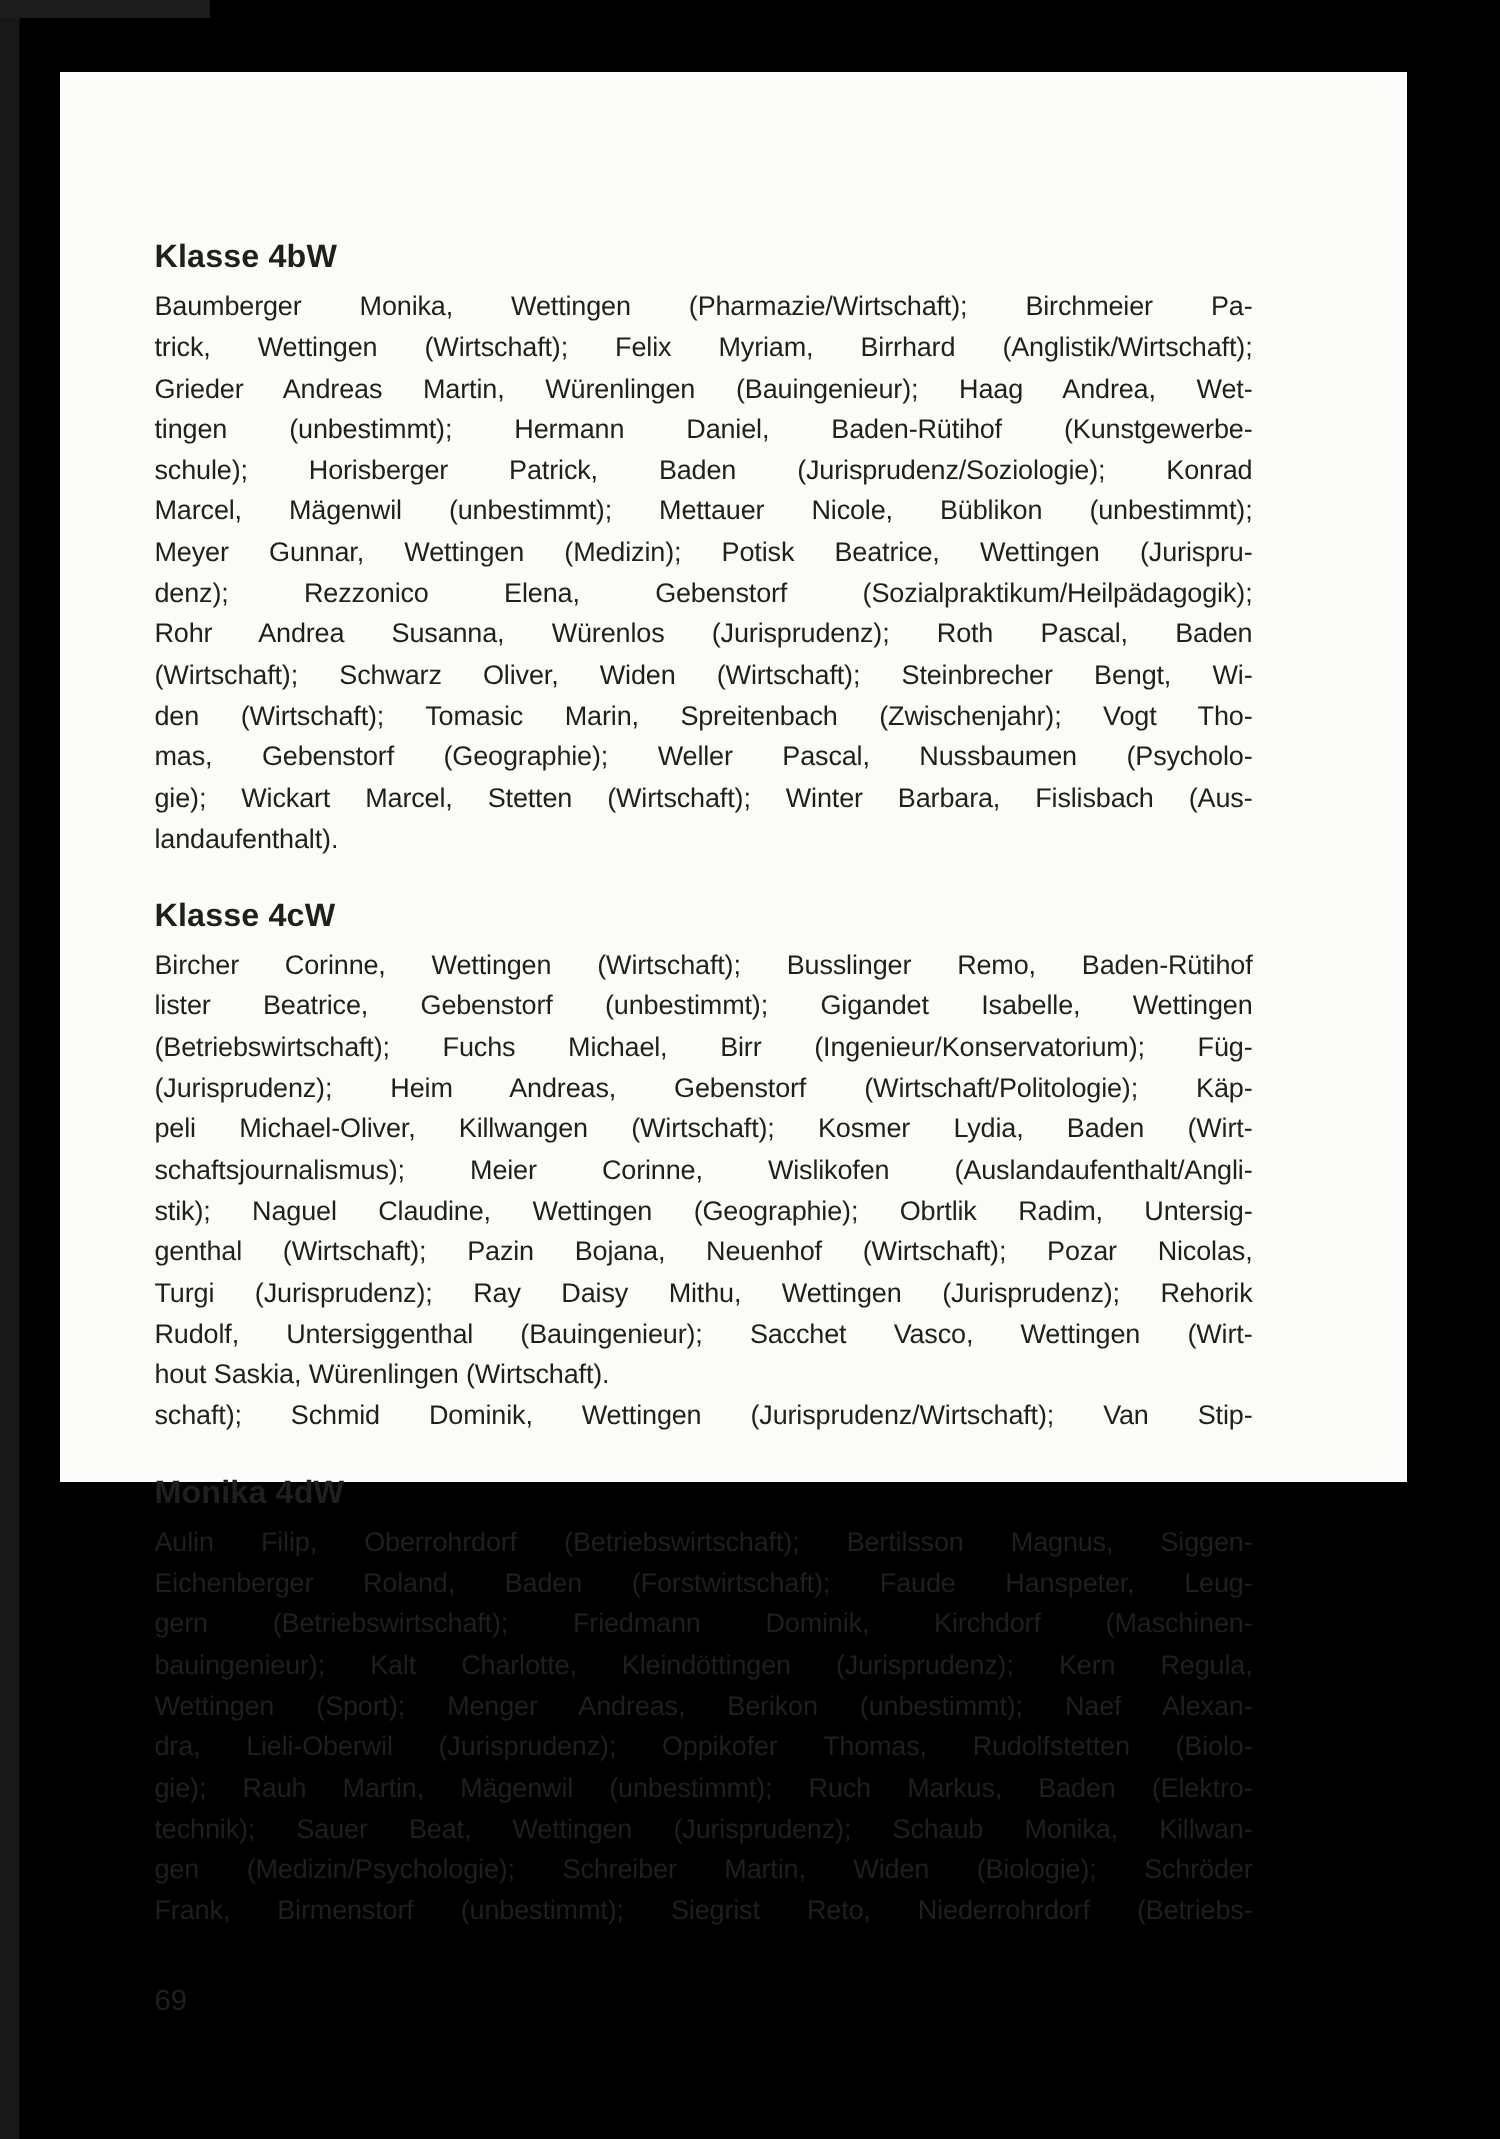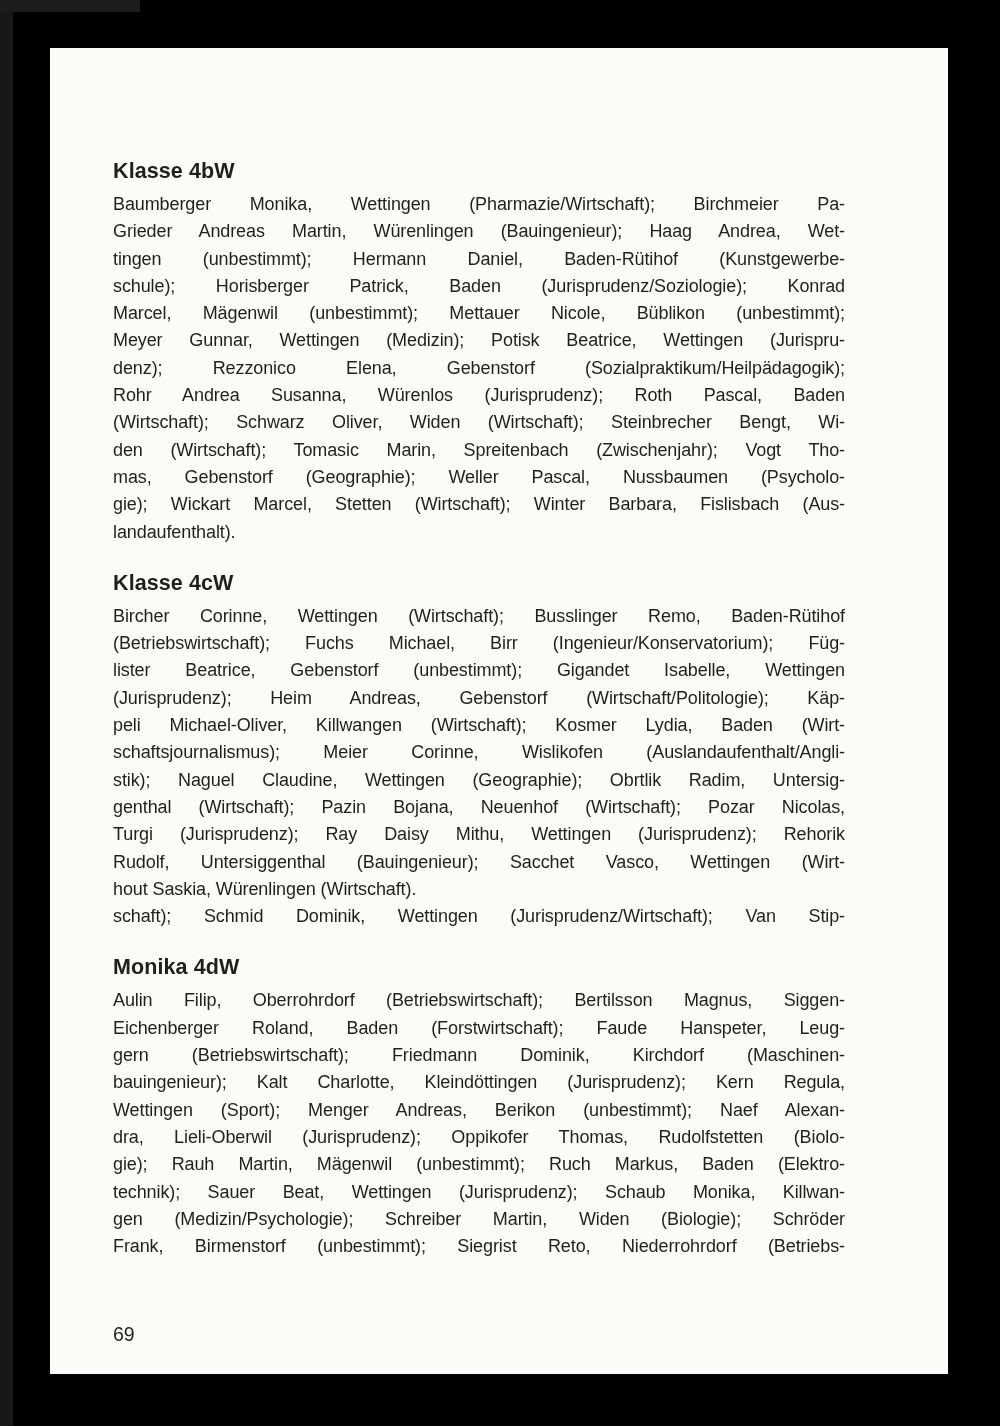--- a/index.html
+++ b/index.html
@@ -13,22 +13,22 @@
   }
   .edge-strip {
     position: absolute; left: 0; top: 0; width: 13px; height: 100%;
     background: #181818;
   }
   .corner-patch {
     position: absolute; left: 0; top: 0; width: 140px; height: 12px;
     background: #1c1c1c;
   }
   .paper {
-    position: absolute; left: 50px; top: 48px;
-    width: 898px; height: 1326px;
+    position: absolute; left: 40px; top: 48px;
+    width: 898px; height: 940px;
     background: #fbfbf9;
   }
   .content {
     position: absolute; left: 63px; top: 0;
     width: 732px;
     color: #1f1f1d;
   }
   .klasse-section { margin: 24px 0 0 0; }
   .klasse-section:first-child { margin-top: 110px; }
   .heading {
@@ -61,40 +61,41 @@
 
 <div class="stage">
   <div class="edge-strip"></div>
   <div class="corner-patch"></div>
   <div class="paper">
     <main class="content" id="content">
         <section class="klasse-section">
           <h2 class="heading">Klasse 4bW</h2>
           <div class="body-block">
             <div class="line">Baumberger Monika, Wettingen (Pharmazie/Wirtschaft); Birchmeier Pa-</div>
+            <div class="line">trick, Wettingen (Wirtschaft); Felix Myriam, Birrhard (Anglistik/Wirtschaft);</div>
             <div class="line">Grieder Andreas Martin, Würenlingen (Bauingenieur); Haag Andrea, Wet-</div>
             <div class="line">tingen (unbestimmt); Hermann Daniel, Baden-Rütihof (Kunstgewerbe-</div>
             <div class="line">schule); Horisberger Patrick, Baden (Jurisprudenz/Soziologie); Konrad</div>
             <div class="line">Marcel, Mägenwil (unbestimmt); Mettauer Nicole, Büblikon (unbestimmt);</div>
             <div class="line">Meyer Gunnar, Wettingen (Medizin); Potisk Beatrice, Wettingen (Jurispru-</div>
             <div class="line">denz); Rezzonico Elena, Gebenstorf (Sozialpraktikum/Heilpädagogik);</div>
             <div class="line">Rohr Andrea Susanna, Würenlos (Jurisprudenz); Roth Pascal, Baden</div>
             <div class="line">(Wirtschaft); Schwarz Oliver, Widen (Wirtschaft); Steinbrecher Bengt, Wi-</div>
             <div class="line">den (Wirtschaft); Tomasic Marin, Spreitenbach (Zwischenjahr); Vogt Tho-</div>
             <div class="line">mas, Gebenstorf (Geographie); Weller Pascal, Nussbaumen (Psycholo-</div>
             <div class="line">gie); Wickart Marcel, Stetten (Wirtschaft); Winter Barbara, Fislisbach (Aus-</div>
             <div class="line last">landaufenthalt).</div>
           </div>
         </section>
         <section class="klasse-section">
           <h2 class="heading">Klasse 4cW</h2>
           <div class="body-block">
             <div class="line">Bircher Corinne, Wettingen (Wirtschaft); Busslinger Remo, Baden-Rütihof</div>
+            <div class="line">lister Beatrice, Gebenstorf (unbestimmt); Gigandet Isabelle, Wettingen</div>
             <div class="line">(Betriebswirtschaft); Fuchs Michael, Birr (Ingenieur/Konservatorium); Füg-</div>
-            <div class="line">lister Beatrice, Gebenstorf (unbestimmt); Gigandet Isabelle, Wettingen</div>
             <div class="line">(Jurisprudenz); Heim Andreas, Gebenstorf (Wirtschaft/Politologie); Käp-</div>
             <div class="line">peli Michael-Oliver, Killwangen (Wirtschaft); Kosmer Lydia, Baden (Wirt-</div>
             <div class="line">schaftsjournalismus); Meier Corinne, Wislikofen (Auslandaufenthalt/Angli-</div>
             <div class="line">stik); Naguel Claudine, Wettingen (Geographie); Obrtlik Radim, Untersig-</div>
             <div class="line">genthal (Wirtschaft); Pazin Bojana, Neuenhof (Wirtschaft); Pozar Nicolas,</div>
             <div class="line">Turgi (Jurisprudenz); Ray Daisy Mithu, Wettingen (Jurisprudenz); Rehorik</div>
             <div class="line">Rudolf, Untersiggenthal (Bauingenieur); Sacchet Vasco, Wettingen (Wirt-</div>
             <div class="line last">hout Saskia, Würenlingen (Wirtschaft).</div>
             <div class="line">schaft); Schmid Dominik, Wettingen (Jurisprudenz/Wirtschaft); Van Stip-</div>
           </div>

